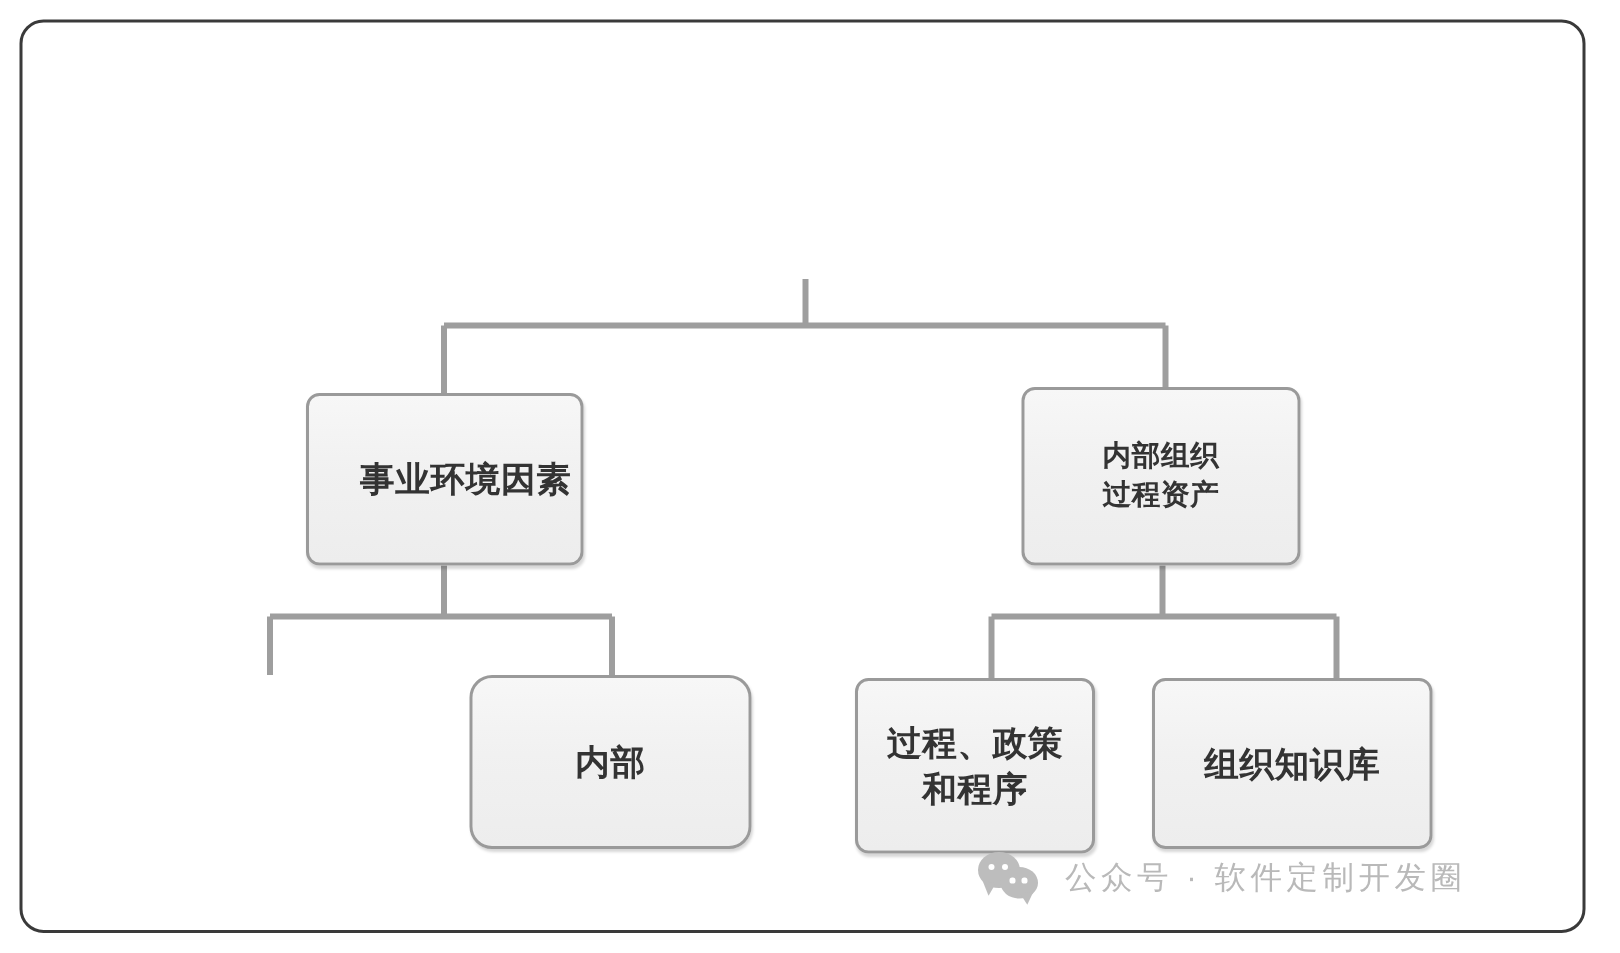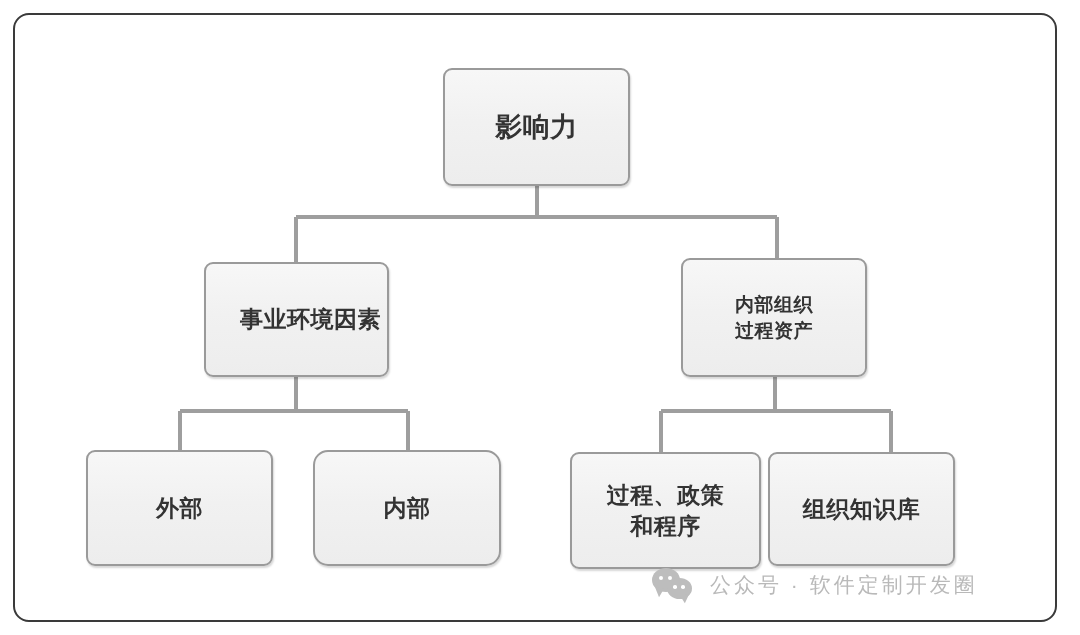--- a/index.html
+++ b/index.html
@@ -64,21 +64,21 @@
   }
 
   .node-label { display: block; }
   .node-label .ln { display: block; }
 
   #node-root      { left: 443px; top: 68px;  width: 187px; height: 118px; font-size: 27px; }
   #node-eef       { left: 204px; top: 262px; width: 185px; height: 115px; font-size: 23px; padding-left: 28px; }
   #node-opa       { left: 681px; top: 258px; width: 186px; height: 119px; font-size: 19px; }
   #node-external  { left: 86px;  top: 450px; width: 187px; height: 116px; font-size: 23px; }
   #node-internal  { left: 313px; top: 450px; width: 188px; height: 116px; font-size: 23px; border-radius: 15px; }
-  #node-ppp       { left: 570px; top: 452px; width: 191px; height: 117px; font-size: 23px; }
+  #node-ppp       { left: 570px; top: 452px; width: 160px; height: 117px; font-size: 23px; }
   #node-kb        { left: 768px; top: 452px; width: 187px; height: 114px; font-size: 23px; text-align: right; }
 
   
   .watermark {
     position: absolute;
     left: 652px;
     top: 568px;
     display: flex;
     align-items: center;
     gap: 14px;
@@ -169,44 +169,34 @@
       <path d="M 180 411 L 180 450"></path>
       <path d="M 408 411 L 408 450"></path>
 
       <path d="M 775 377 L 775 411"></path>
       <path d="M 661 411 L 891 411"></path>
       <path d="M 661 411 L 661 452"></path>
       <path d="M 891 411 L 891 452"></path>
     </g>
   </svg>
 
-  <div class="node" id="node-root">
-    <span class="node-label">
-        <span class="ln">影响力</span>
-      </span>
-  </div>
 
   <div class="node" id="node-eef">
     <span class="node-label">
         <span class="ln">事业环境因素</span>
       </span>
   </div>
 
   <div class="node" id="node-opa">
     <span class="node-label">
         <span class="ln">内部组织</span>
         <span class="ln">过程资产</span>
       </span>
   </div>
 
-  <div class="node" id="node-external">
-    <span class="node-label">
-        <span class="ln">外部</span>
-      </span>
-  </div>
 
   <div class="node" id="node-internal">
     <span class="node-label">
         <span class="ln">内部</span>
       </span>
   </div>
 
   <div class="node" id="node-ppp">
     <span class="node-label">
         <span class="ln">过程、政策</span>

